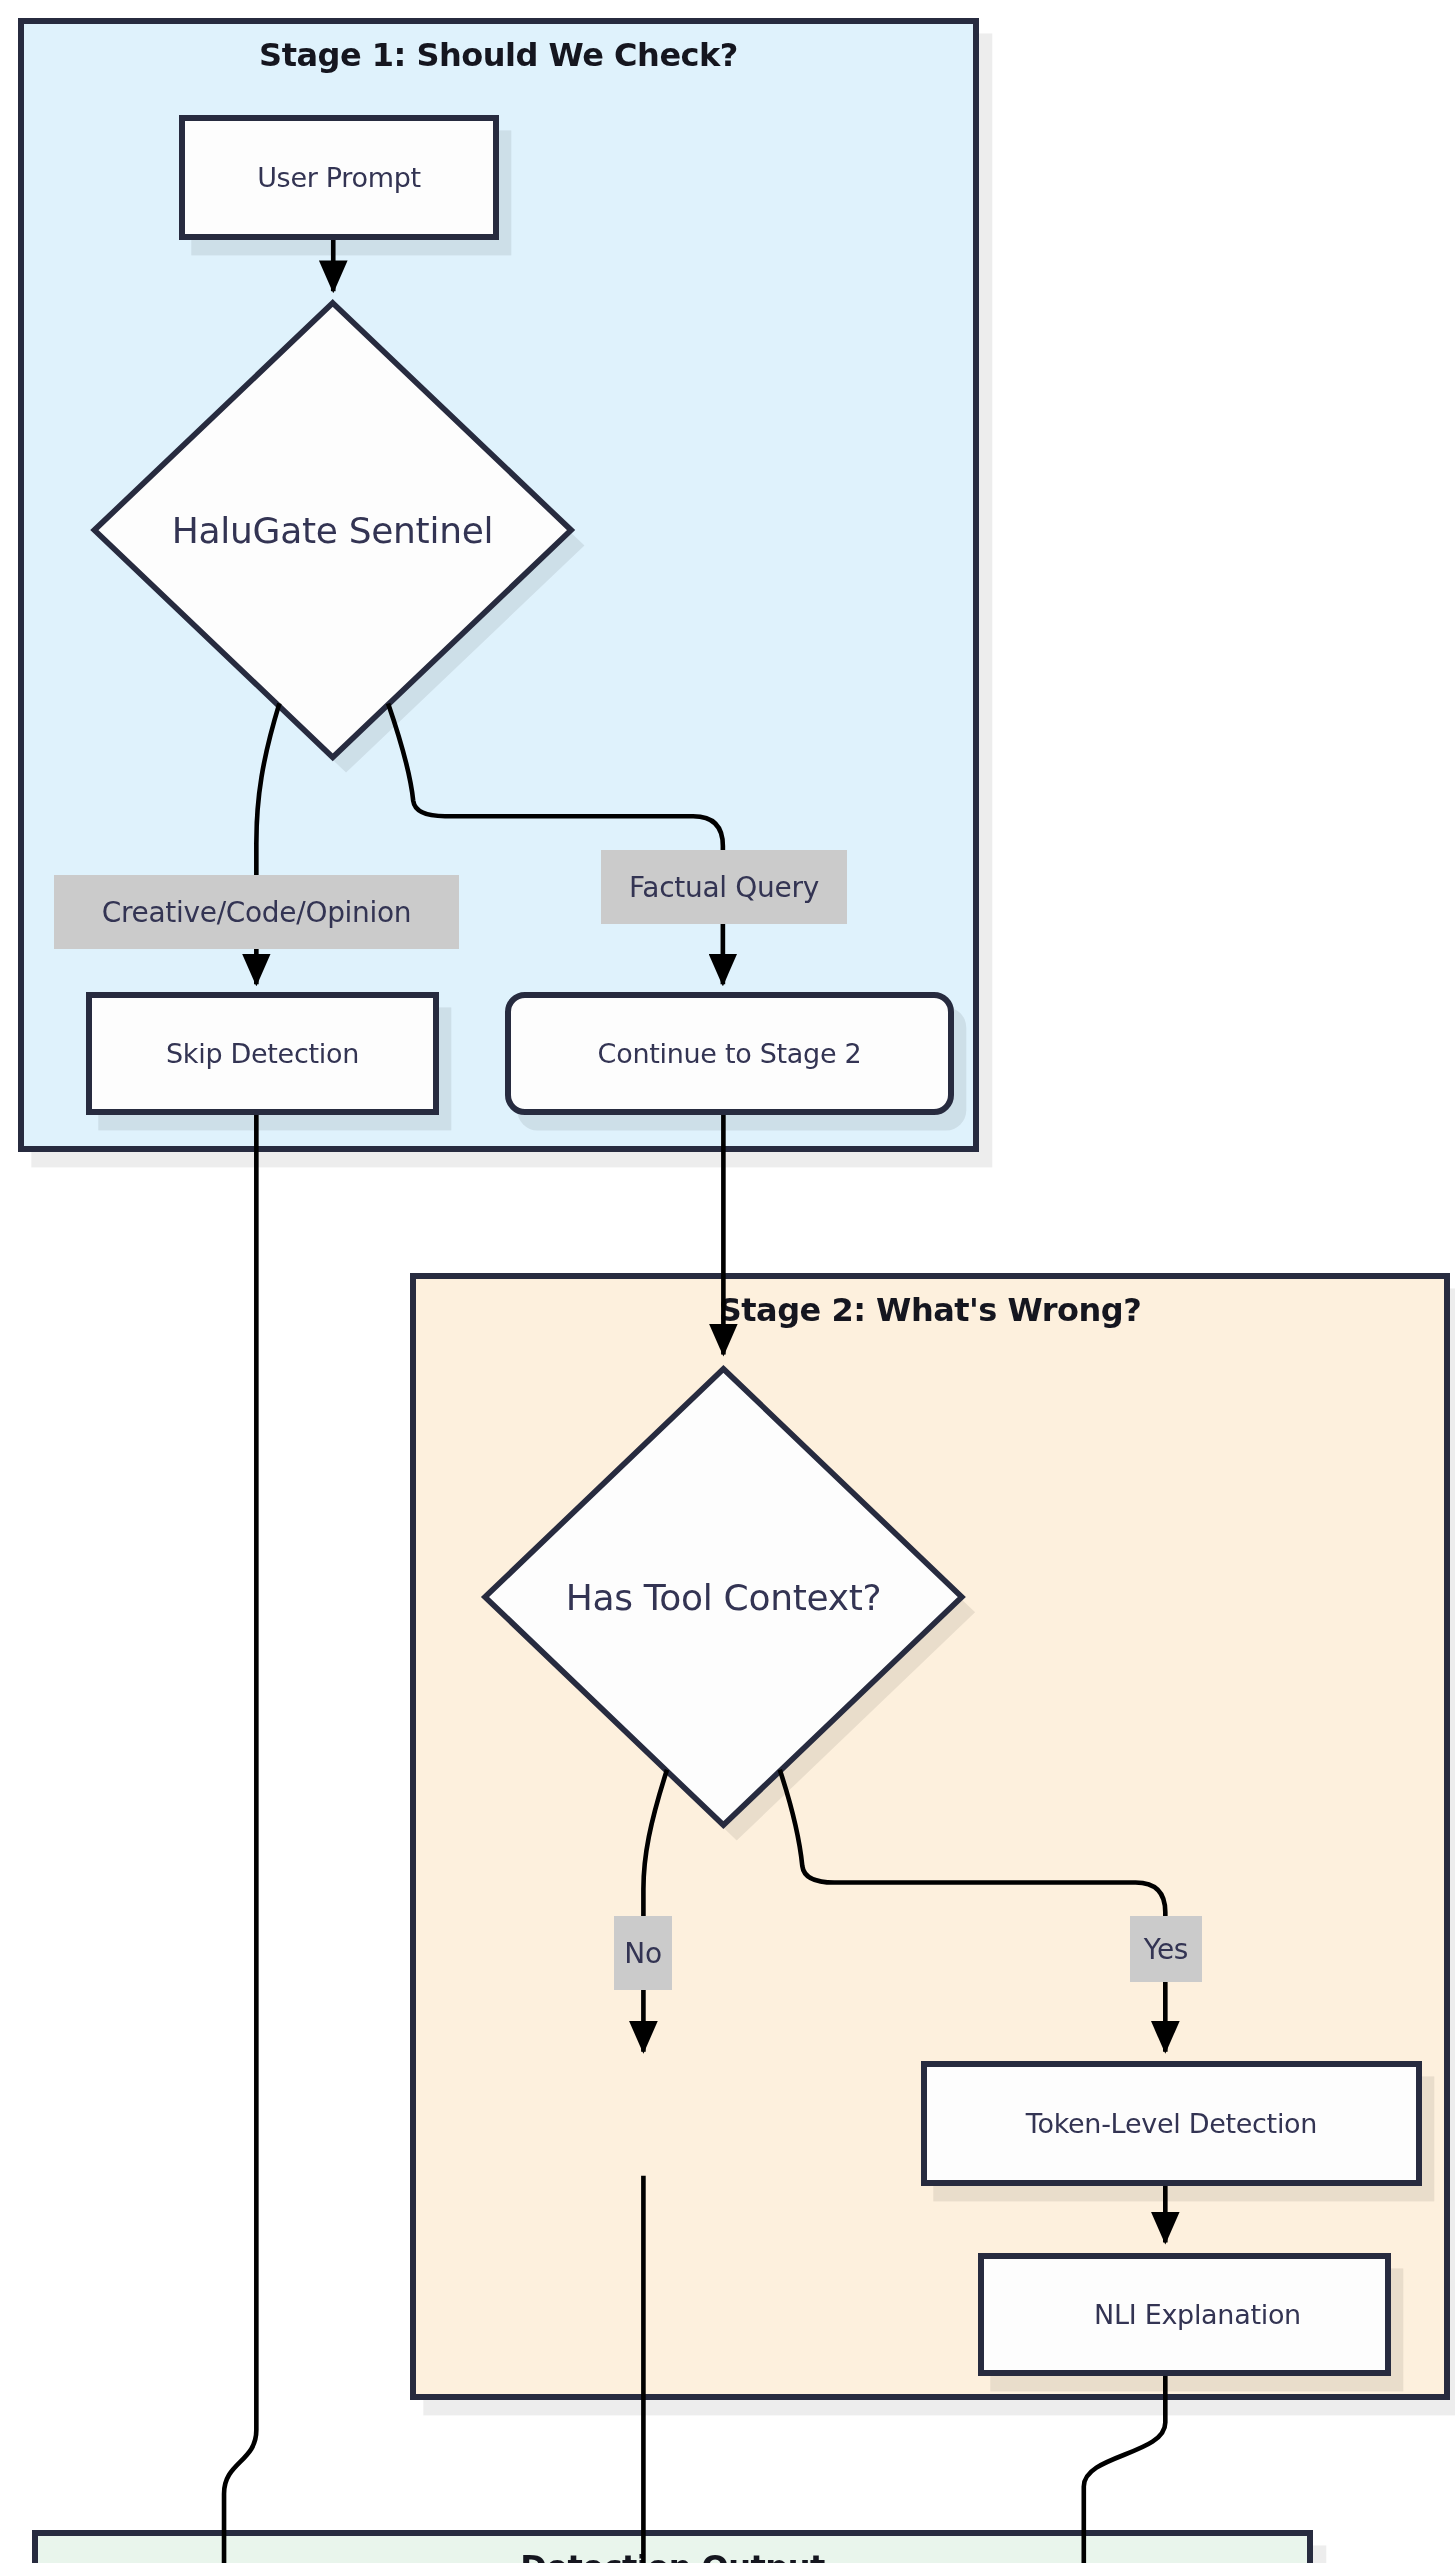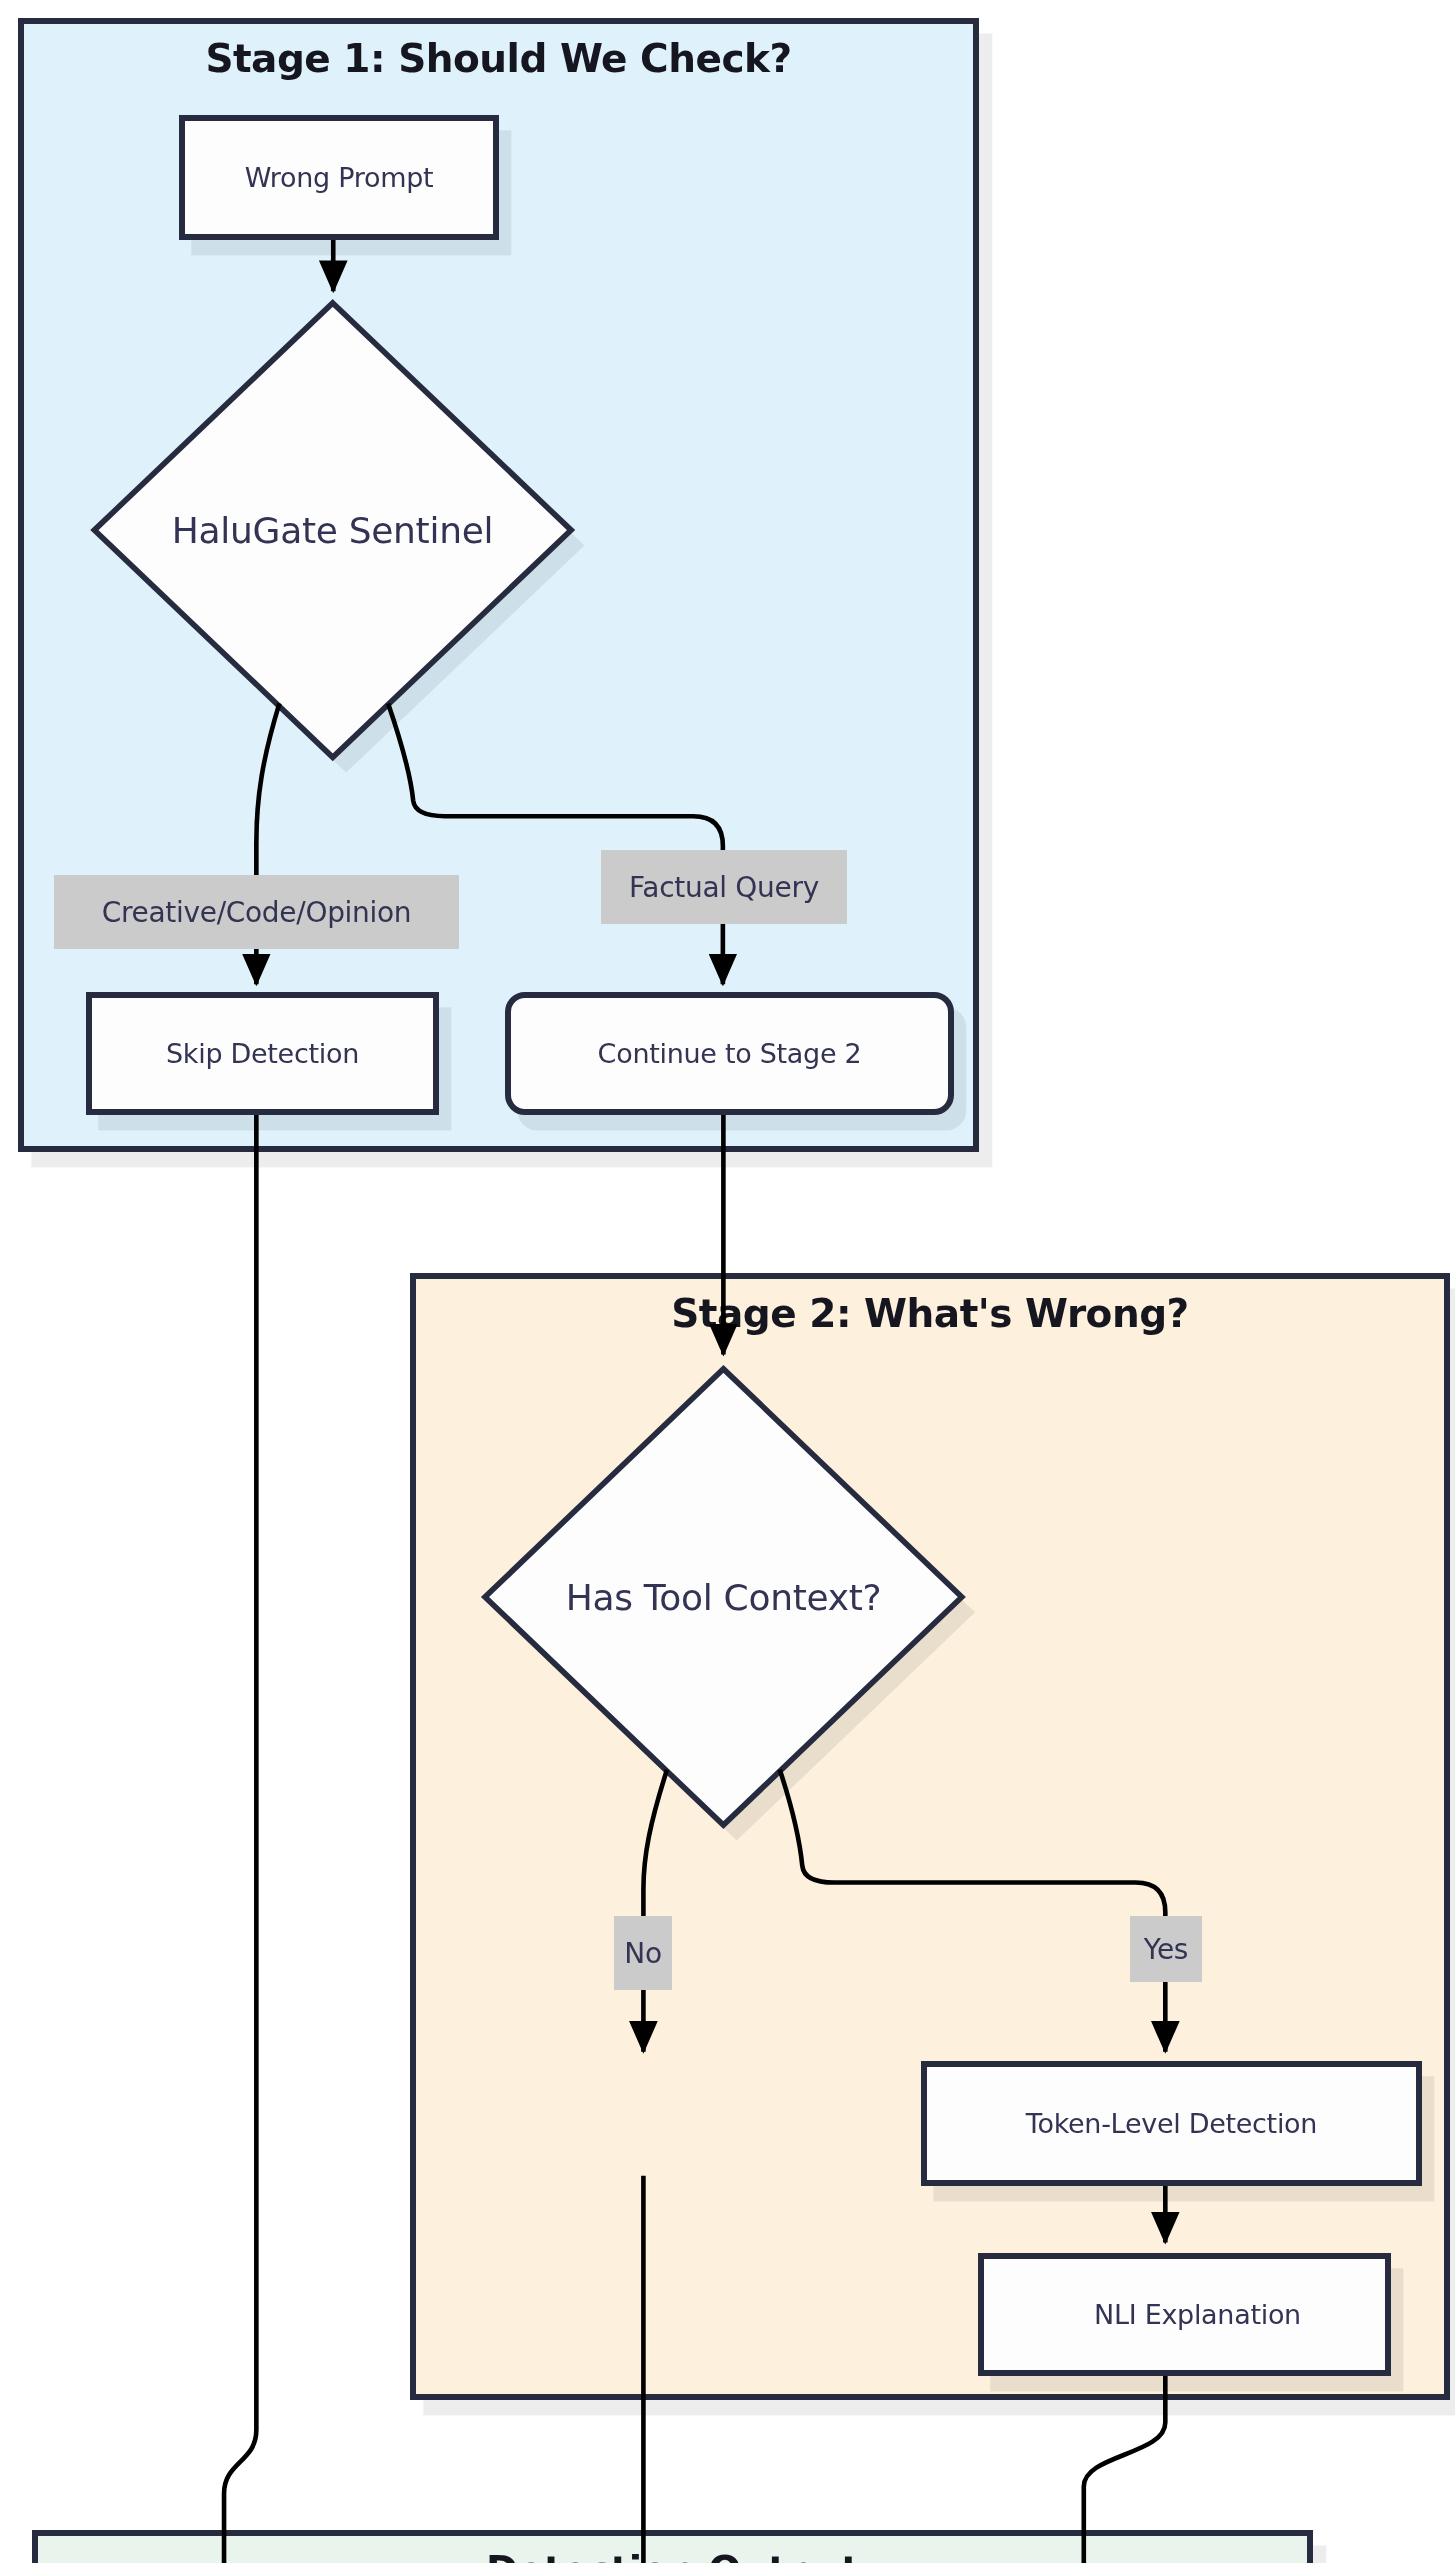--- a/index.html
+++ b/index.html
@@ -8,21 +8,21 @@
     --text:#333453; --title-text:#15161f; --arrow:#000000;
   }
   html,body{margin:0;padding:0;background:#ffffff;}
   #canvas{
     position:relative;width:1456px;height:2790px;background:#ffffff;overflow:hidden;
     font-family:"DejaVu Sans","Liberation Sans",sans-serif;color:var(--text);
   }
   .container{position:absolute;border:6.2px solid var(--border);z-index:1;
     box-shadow:13.3px 15.4px 0 0 rgba(0,0,0,0.07);}
   .container .ctitle{width:100%;text-align:center;padding-top:12.3px;
-    font-size:39px;font-weight:700;color:var(--title-text);letter-spacing:-0.5px;}
+    font-size:32px;font-weight:700;color:var(--title-text);letter-spacing:-0.5px;}
   #stage1{left:18px;top:18px;width:949px;height:1122px;background:var(--stage1-bg);}
   #stage2{left:410px;top:1273px;width:1028px;height:1115px;background:var(--stage2-bg);}
   #output{left:32px;top:2530px;width:1269px;height:252px;background:var(--output-bg);}
   #edges{position:absolute;left:0;top:0;z-index:2;pointer-events:none;}
   .node{
     position:absolute;z-index:4;background:var(--node-fill);
     border:6.7px solid var(--border);box-shadow:12.3px 15.4px 0 0 rgba(0,0,0,0.08);
     display:flex;align-items:center;justify-content:center;text-align:center;
     font-size:27px;font-weight:500;color:var(--text);letter-spacing:-0.3px;
   }
@@ -77,21 +77,21 @@
       <path d="M 1255 4244 L 1255 5098" marker-end="url(#arrow)"></path>
       <path d="M 2273 4616 L 2273 4725 C 2273 4788 2114 4788 2114 4850 L 2114 5098" marker-end="url(#arrow)"></path>
     </g>
   </svg>
 
   <div class="edge-label" style="left:54px;top:850px;width:405px;height:74px;margin-top:25px;">Creative/Code/Opinion</div>
   <div class="edge-label" style="left:601px;top:850px;width:246px;height:74px;">Factual Query</div>
   <div class="edge-label" style="left:614px;top:1916px;width:58px;height:74px;">No</div>
   <div class="edge-label" style="left:1130px;top:1916px;width:72px;height:66px;">Yes</div>
 
-  <div class="node" style="left:179px;top:115px;width:308px;height:113px;">Wrong Prompt</div>
+  <div class="node" style="left:179px;top:115px;width:308px;height:113px;">User Prompt</div>
   <div class="node" style="left:86px;top:992px;width:341px;height:111px;">Skip Detection</div>
   <div class="node" style="left:505px;top:992px;width:437px;height:111px;border-radius:20px;">Continue to Stage 2</div>
   <div class="node" style="left:921px;top:2061px;width:489px;height:113px;">Token-Level Detection</div>
   <div class="node" style="left:978px;top:2253px;width:375px;height:111px;padding-left:26px;">NLI Explanation</div>
 
   <div class="diamond-text" style="left:94px;top:479px;width:477px;height:103px;">HaluGate Sentinel</div>
   <div class="diamond-text" style="left:485px;top:1546px;width:477px;height:103px;">Has Tool Context?</div>
 
 </div>
 

